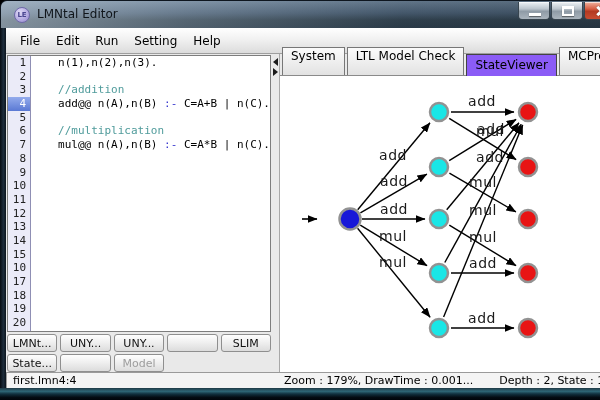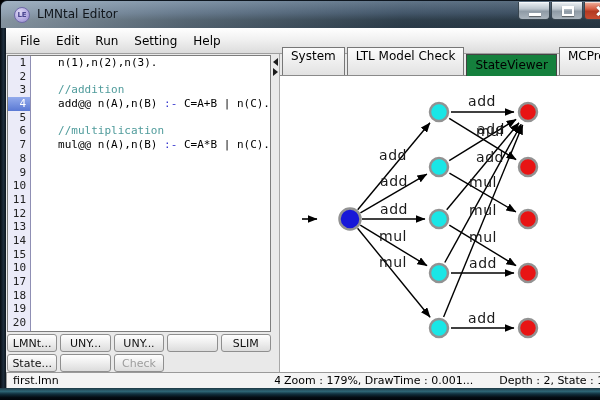--- a/index.html
+++ b/index.html
@@ -73,33 +73,33 @@
   
   .btn-grid{position:absolute;left:7px;top:334px;width:264px;height:38px;
     display:grid;grid-template-columns:repeat(5,1fr);grid-template-rows:18px 18px;gap:2px 3px;}
   .rbtn{font-family:"DejaVu Sans","Liberation Sans",sans-serif;font-size:11px;color:#111;
     background:linear-gradient(180deg,#fefefe 0%,#f0f0f0 45%,#dcdcdc 100%);
     border:1px solid #8f8f8f;border-radius:3px;padding:0;line-height:15px;}
   .rbtn.off{color:#9d9d9d;}
 
   
   .status-left{position:absolute;left:6px;top:372px;width:293px;height:16px;background:#f4f4f4;
-    border:1px solid #9a9a9a;border-bottom:none;display:flex;justify-content:space-between;
+    border:1px solid #9a9a9a;border-bottom:none;display:flex;justify-content:flex-start;
     align-items:center;font-size:11px;color:#000;padding:0 6px;}
   .status-right{position:absolute;left:280px;top:372px;width:340px;height:16px;background:#f4f4f4;
     border-top:1px solid #9a9a9a;display:flex;align-items:center;gap:26px;font-size:11px;
     color:#000;padding-left:4px;white-space:nowrap;overflow:hidden;}
 
   
   .tabs{position:absolute;left:280px;top:54px;width:340px;height:22px;display:flex;
     align-items:flex-end;padding-left:2px;border-bottom:1px solid #8a8a8a;}
   .tab{font-size:12px;color:#000;border:1px solid #777;border-bottom:none;
     background:linear-gradient(180deg,#fbfbfb,#e2e2e2);height:28px;line-height:17px;
     padding:0 8px;margin-right:2px;white-space:nowrap;}
-  .tab.active{background:#15803d;height:22px;line-height:20px;margin-bottom:-1px;
+  .tab.active{background:#8b5cf6;height:22px;line-height:20px;margin-bottom:-1px;
     border-color:#444;position:relative;z-index:2;}
 
   
   .canvas{position:absolute;left:280px;top:76px;width:340px;height:296px;background:#fff;}
   .canvas svg{position:absolute;left:0;top:0;}
   .glabel{font-family:"DejaVu Sans","Liberation Sans",sans-serif;font-size:14px;
     letter-spacing:0.5px;fill:#1a1a1a;}
 </style>
 </head>
 <body>
@@ -190,21 +190,21 @@
     <div class="pane-divider"></div>
 
     <div class="btn-grid" id="btngrid">
         <button class="rbtn">LMNt...</button>
         <button class="rbtn">UNY...</button>
         <button class="rbtn">UNY...</button>
         <button class="rbtn"></button>
         <button class="rbtn">SLIM</button>
         <button class="rbtn">State...</button>
         <button class="rbtn"></button>
-        <button class="rbtn off" disabled="">Check</button>
+        <button class="rbtn off" disabled="">Model</button>
       </div>
 
     <div class="status-left">
       <span>first.lmn</span>
       <span>4:4</span>
     </div>
 
     <div class="tabs" id="tabs">
         <div class="tab">System</div>
         <div class="tab">LTL Model Check</div>

